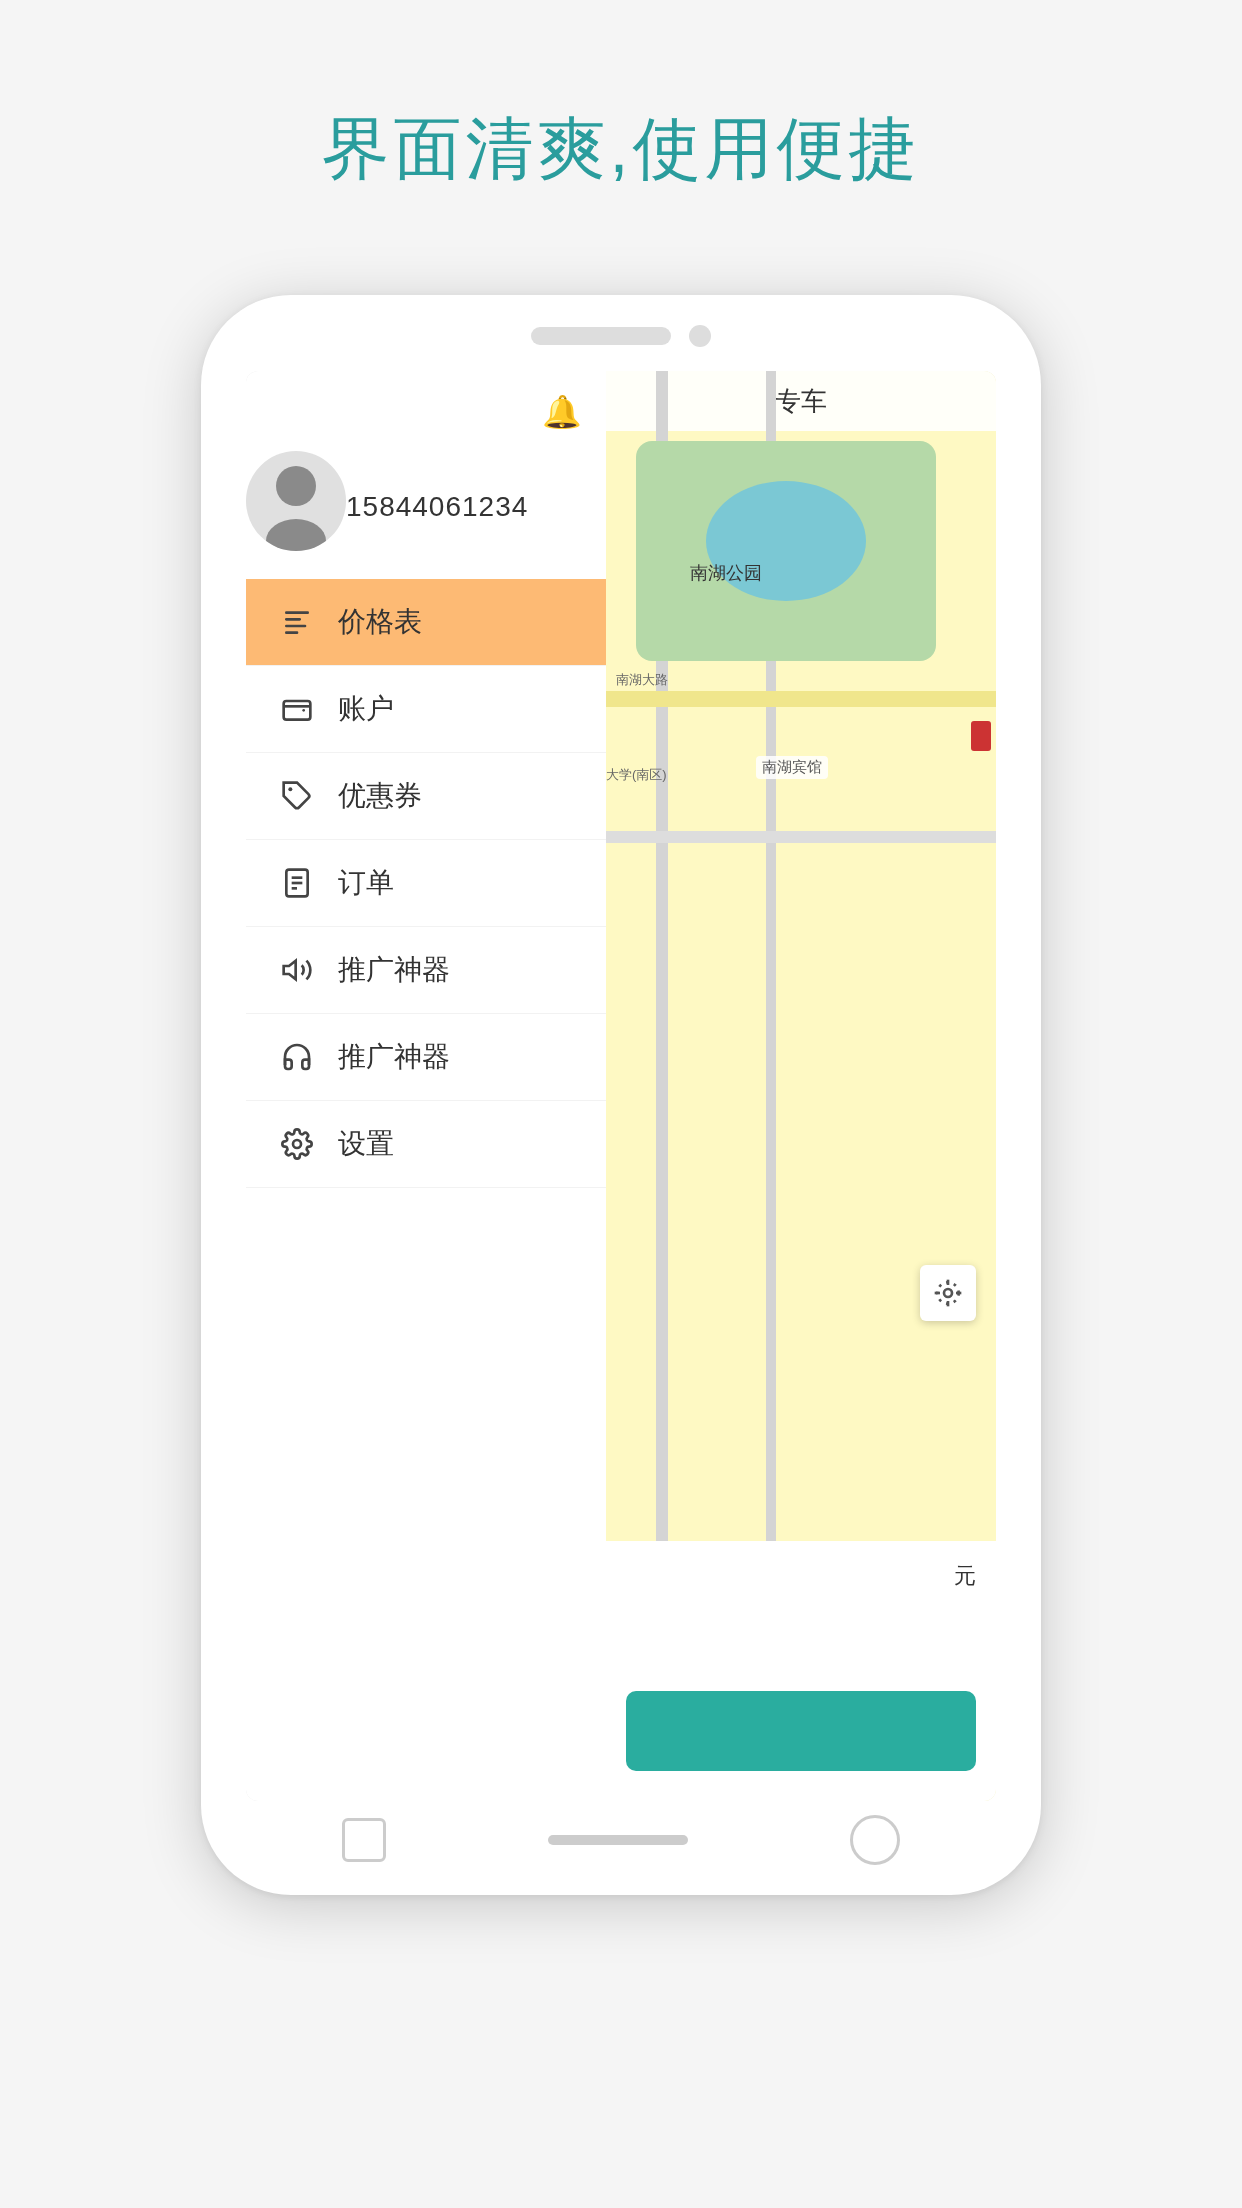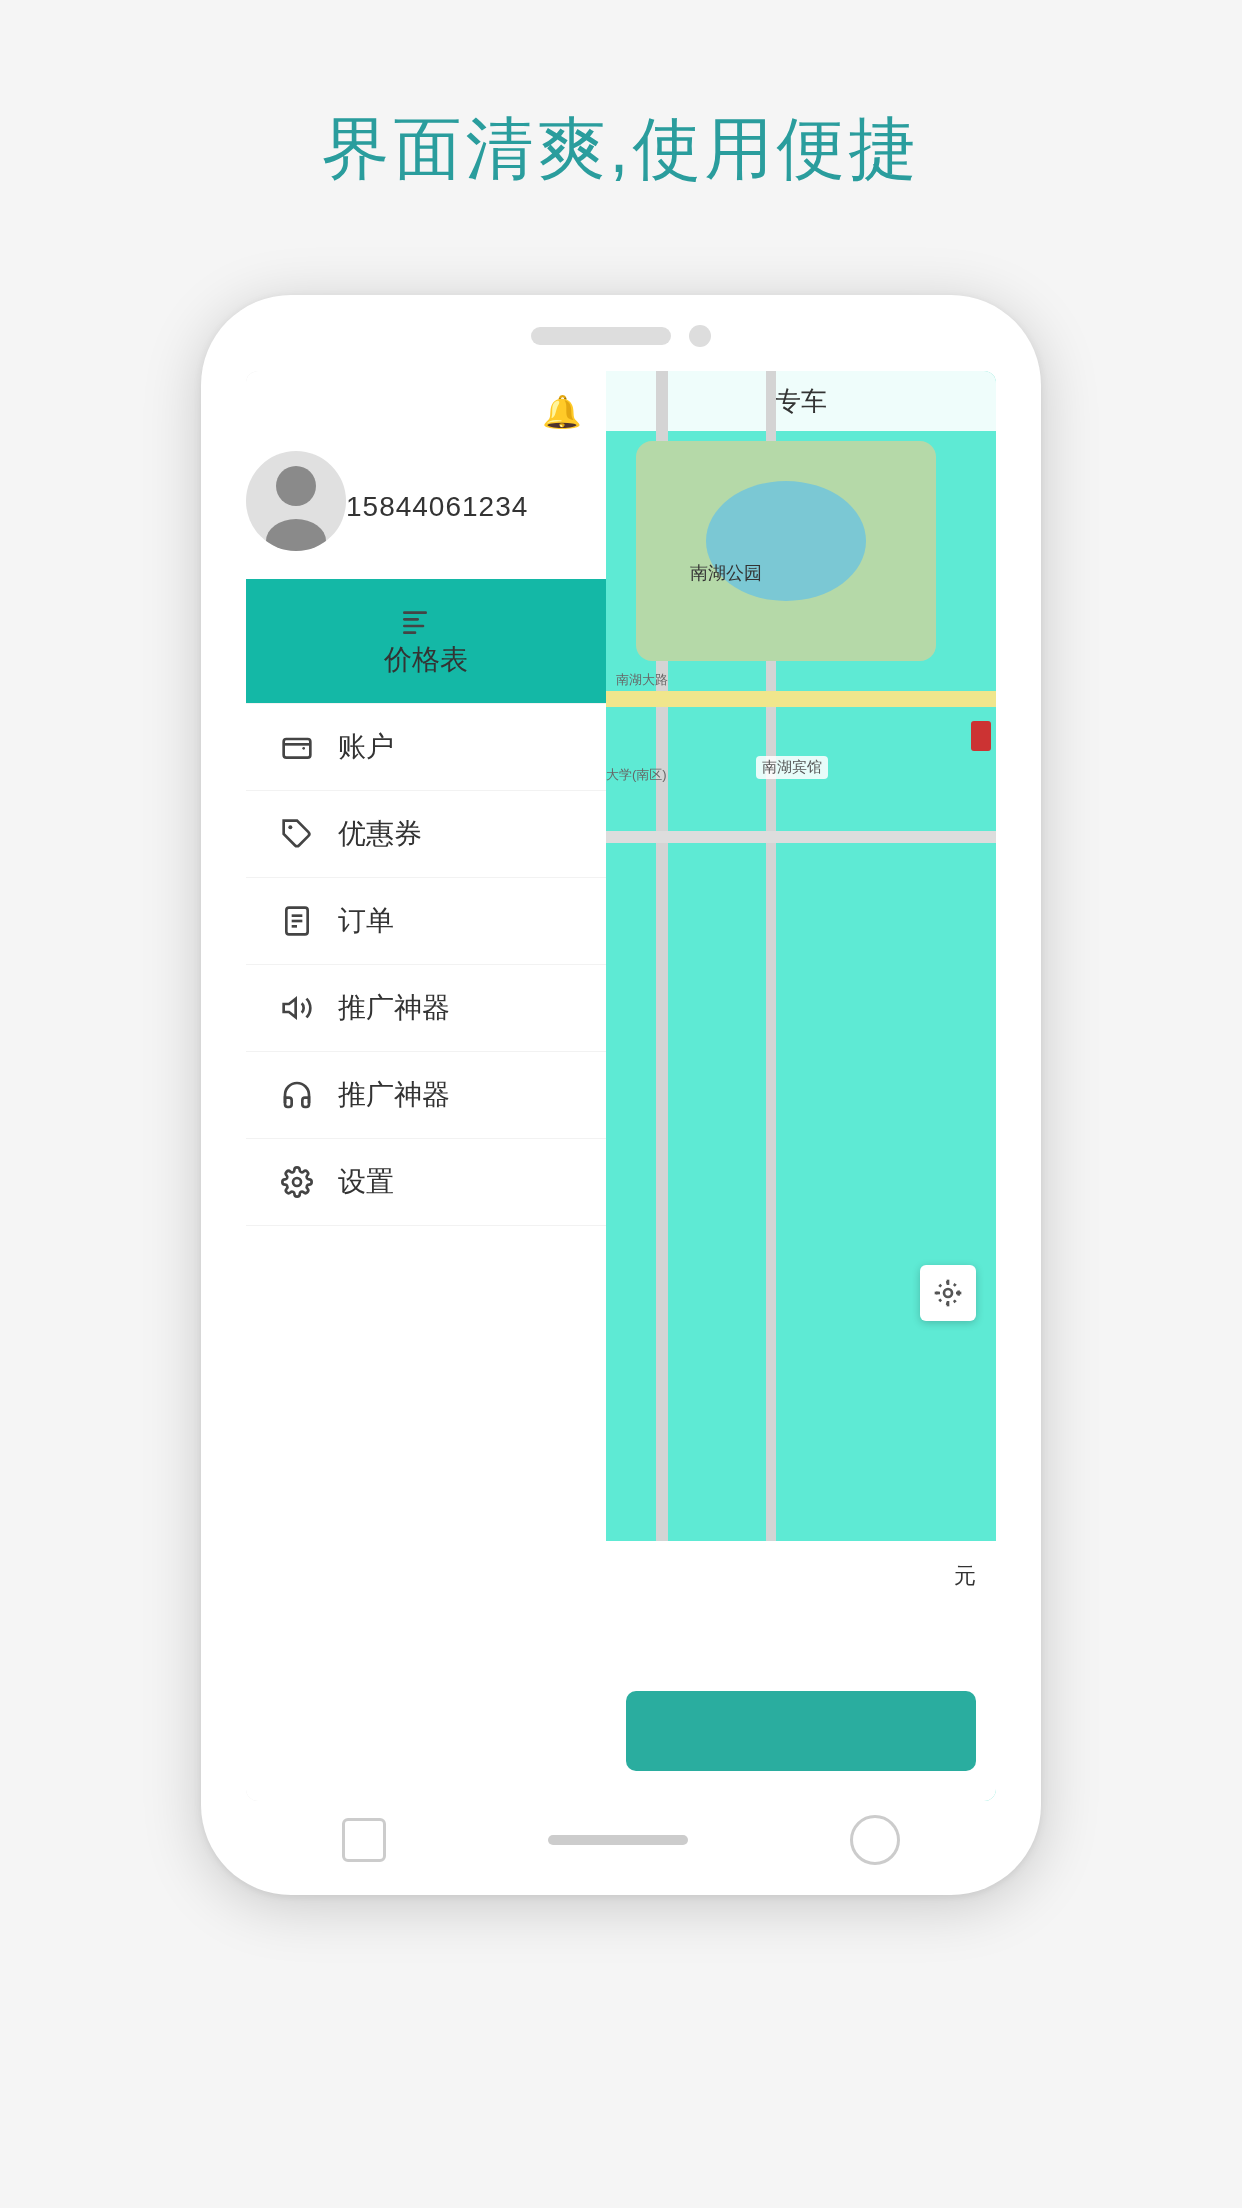--- a/index.html
+++ b/index.html
@@ -133,22 +133,21 @@
 
     .menu-item {
       display: flex;
       align-items: center;
       padding: 24px 32px;
       border-bottom: 1px solid #f2f2f2;
       cursor: pointer;
     }
 
     .menu-item:first-child {
-      background: #14b8a6;
-      flex-direction: column;
+      background: #fdba74;
     }
 
     .menu-icon {
       width: 38px;
       height: 38px;
       display: flex;
       align-items: center;
       justify-content: center;
       margin-right: 22px;
       color: #444;
@@ -158,21 +157,21 @@
 
     .menu-label {
       font-size: 28px;
       color: #333;
     }
 
     
     .map-panel {
       flex: 1;
       height: 100%;
-      background: #5eead4;
+      background: #fef9c3;
       position: relative;
       overflow: hidden;
     }
 
     
     .map-bg {
       width: 100%;
       height: 100%;
       position: relative;
     }

